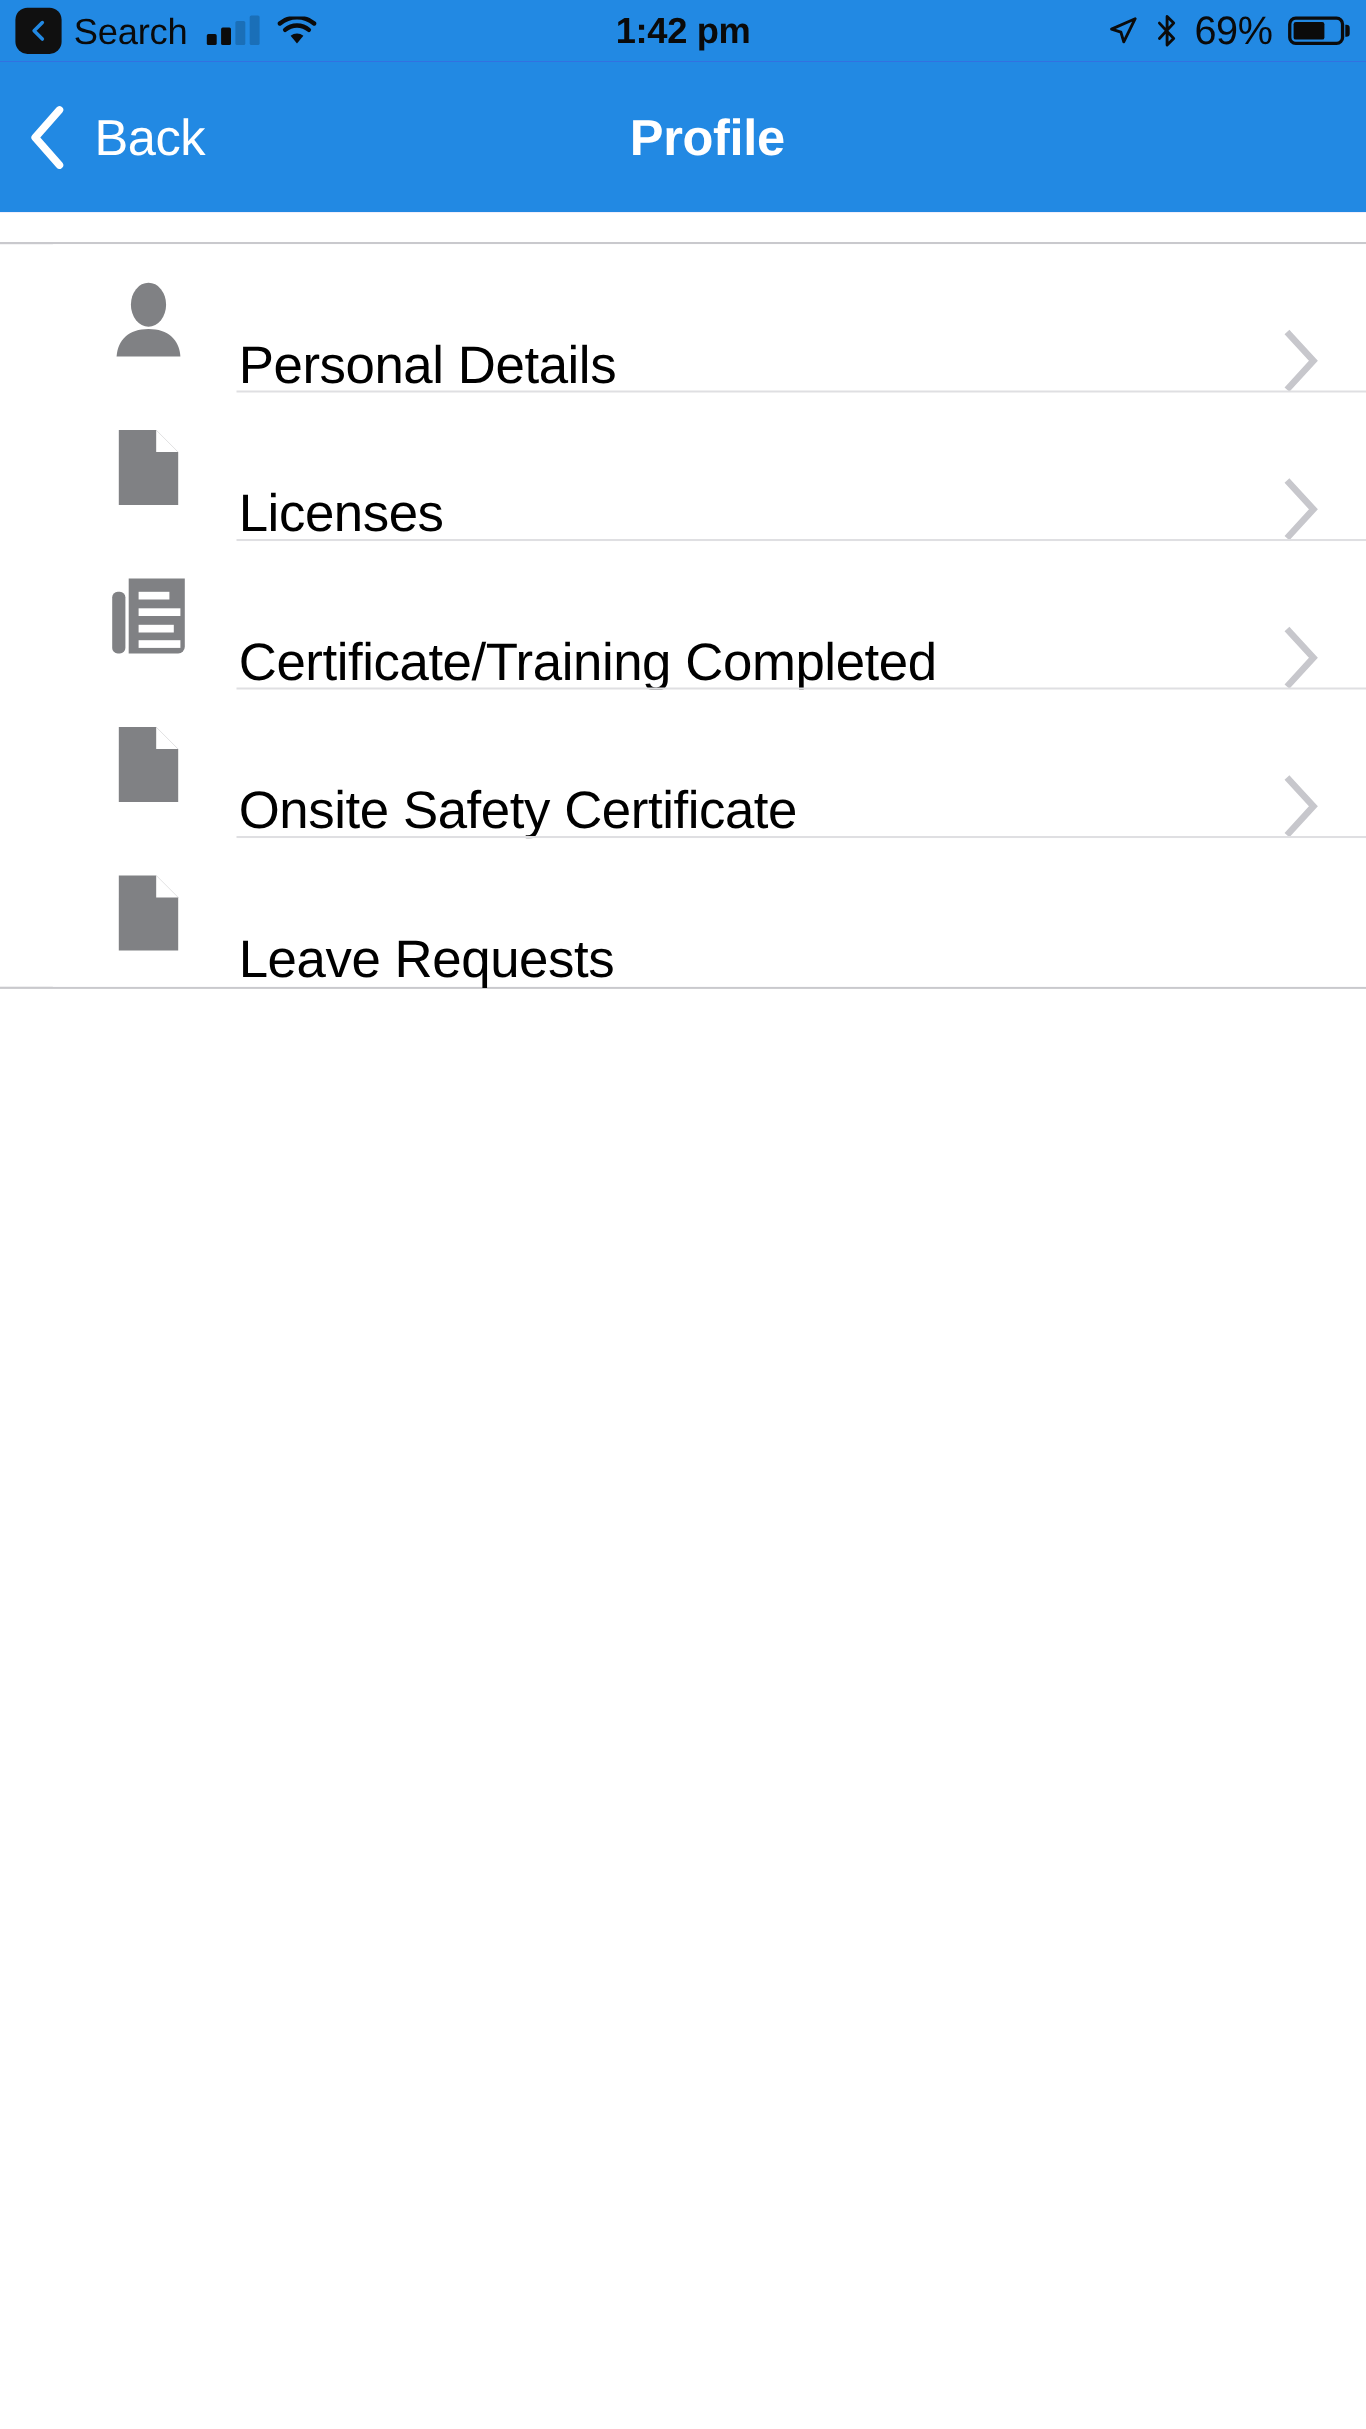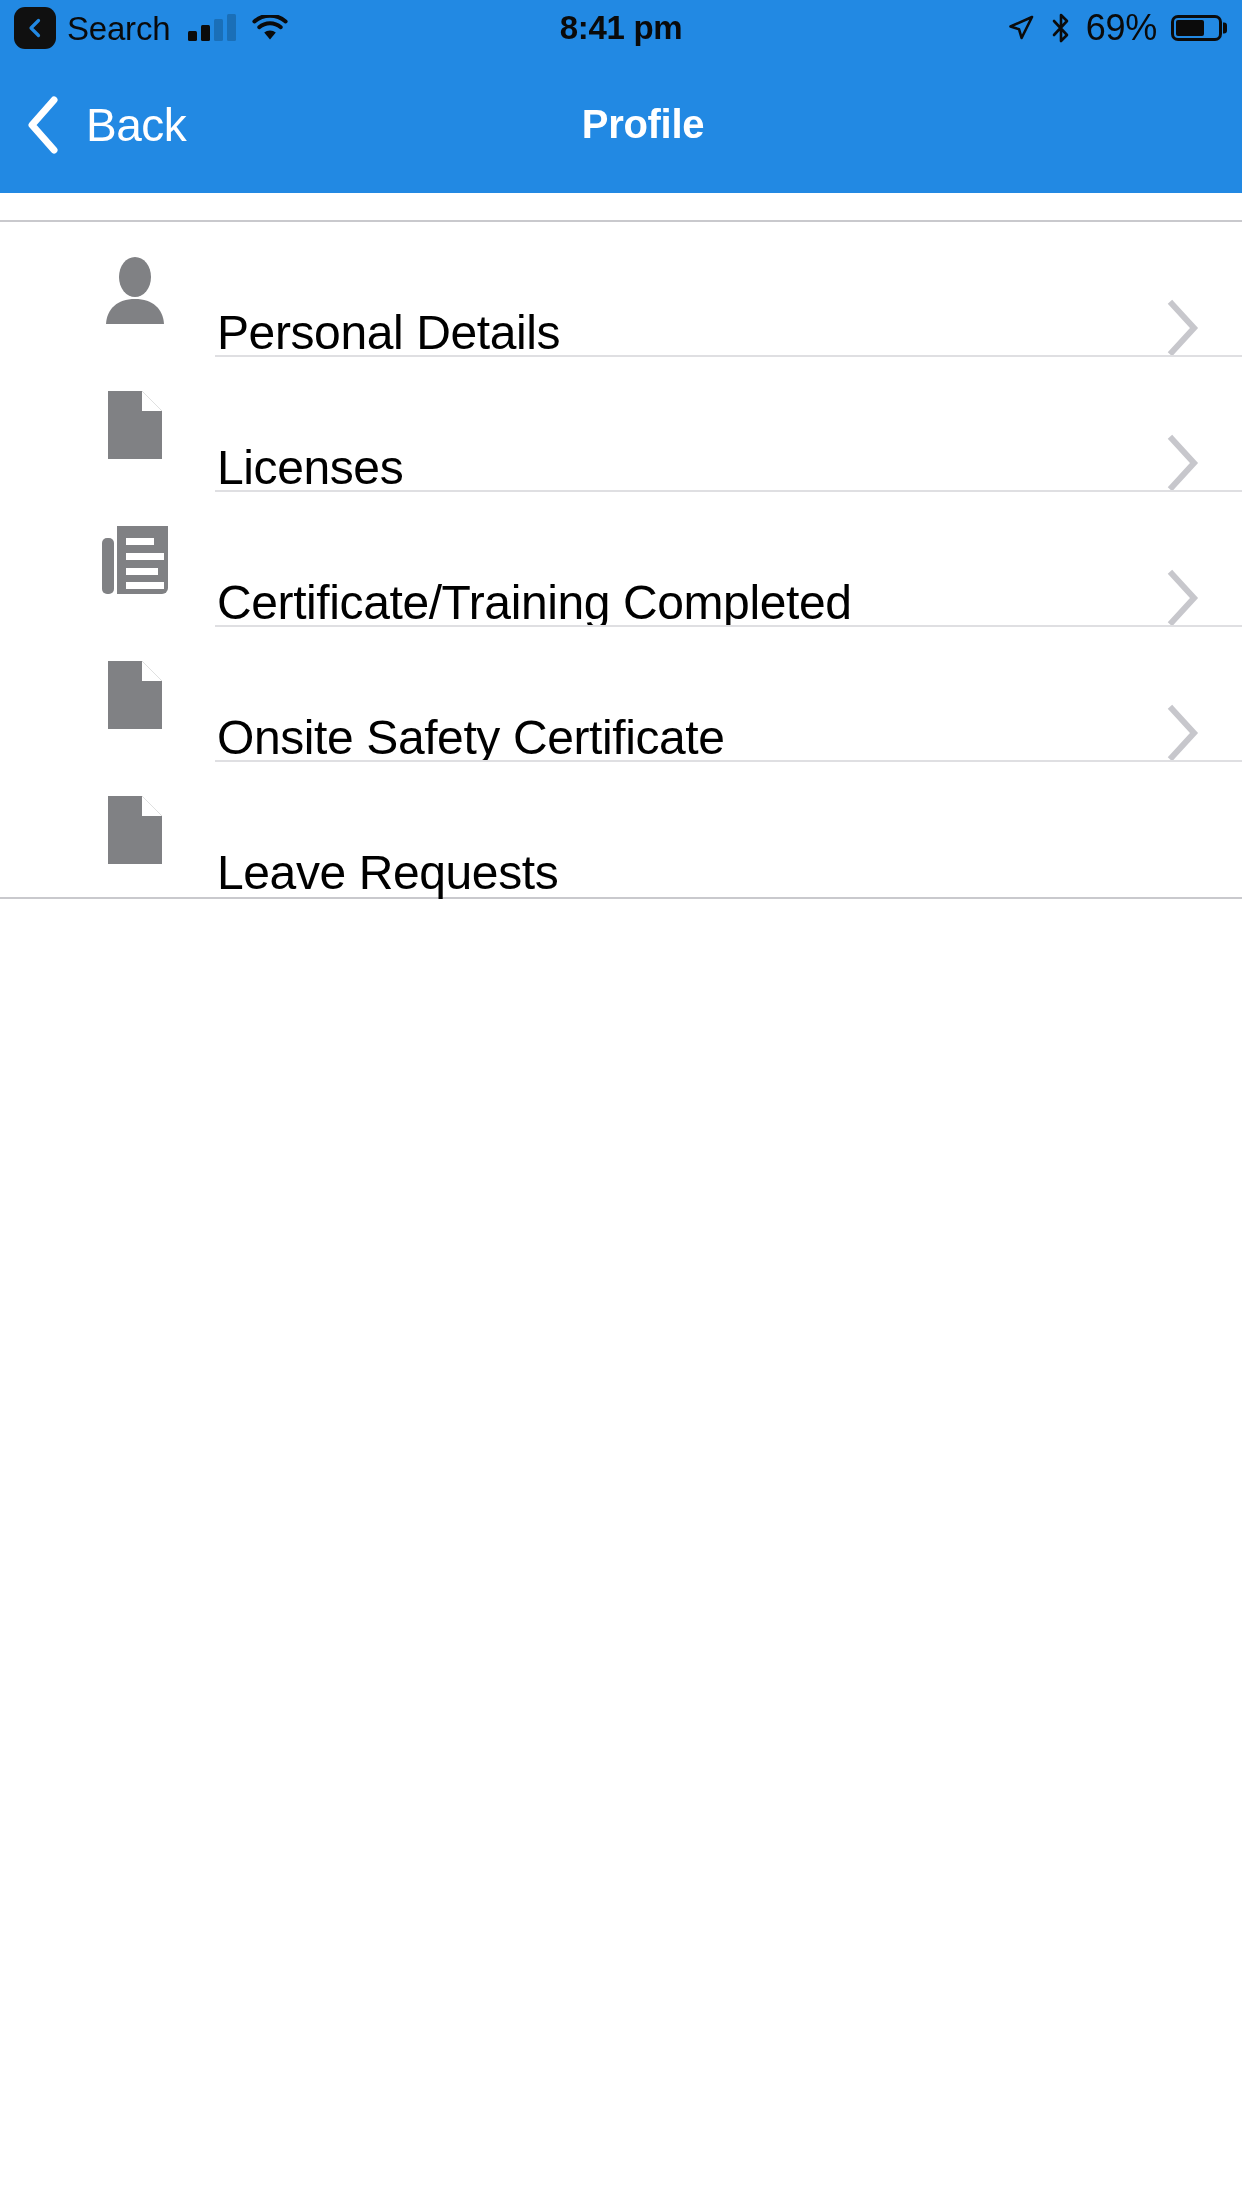--- a/index.html
+++ b/index.html
@@ -162,21 +162,21 @@
   .nav-back-label {
     font-size: 46px;
     color: #ffffff;
     letter-spacing: -0.5px;
   }
 
   .nav-title {
     position: absolute;
     left: 0; right: 0;
     text-align: center;
-    font-size: 40px;
+    font-size: 46px;
     font-weight: bold;
     color: #ffffff;
     letter-spacing: -0.3px;
     padding-left: 44px;
   }
 
   
   .content {
     position: absolute;
     top: 193px; left: 0;
@@ -269,21 +269,21 @@
 
       <span class="sb-wifi">
         <svg width="36" height="27" viewBox="0 0 36 27">
           <path d="M18 24.5 L12.2 17.6 a9 9 0 0 1 11.6 0 Z" fill="#0b0b0b"></path>
           <path d="M7.2 12.2 a16.5 16.5 0 0 1 21.6 0" fill="none" stroke="#0b0b0b" stroke-width="4" stroke-linecap="round"></path>
           <path d="M2.4 6.4 a24 24 0 0 1 31.2 0" fill="none" stroke="#0b0b0b" stroke-width="4" stroke-linecap="round"></path>
         </svg>
       </span>
     </div>
 
-    <div class="sb-center">8:41 pm</div>
+    <div class="sb-center">1:42 pm</div>
 
     <div class="sb-right">
       <svg width="30" height="30" viewBox="0 0 30 30">
         <path d="M26 4 L4.5 13.5 L13 16.2 L15.6 25 Z" fill="none" stroke="#0b0b0b" stroke-width="2.6" stroke-linejoin="round"></path>
       </svg>
 
       <svg width="22" height="32" viewBox="0 0 22 32">
         <path d="M4 9 L17 23 L11 29 L11 3 L17 9 L4 23" fill="none" stroke="#0b0b0b" stroke-width="2.6" stroke-linecap="round" stroke-linejoin="round"></path>
       </svg>
 

